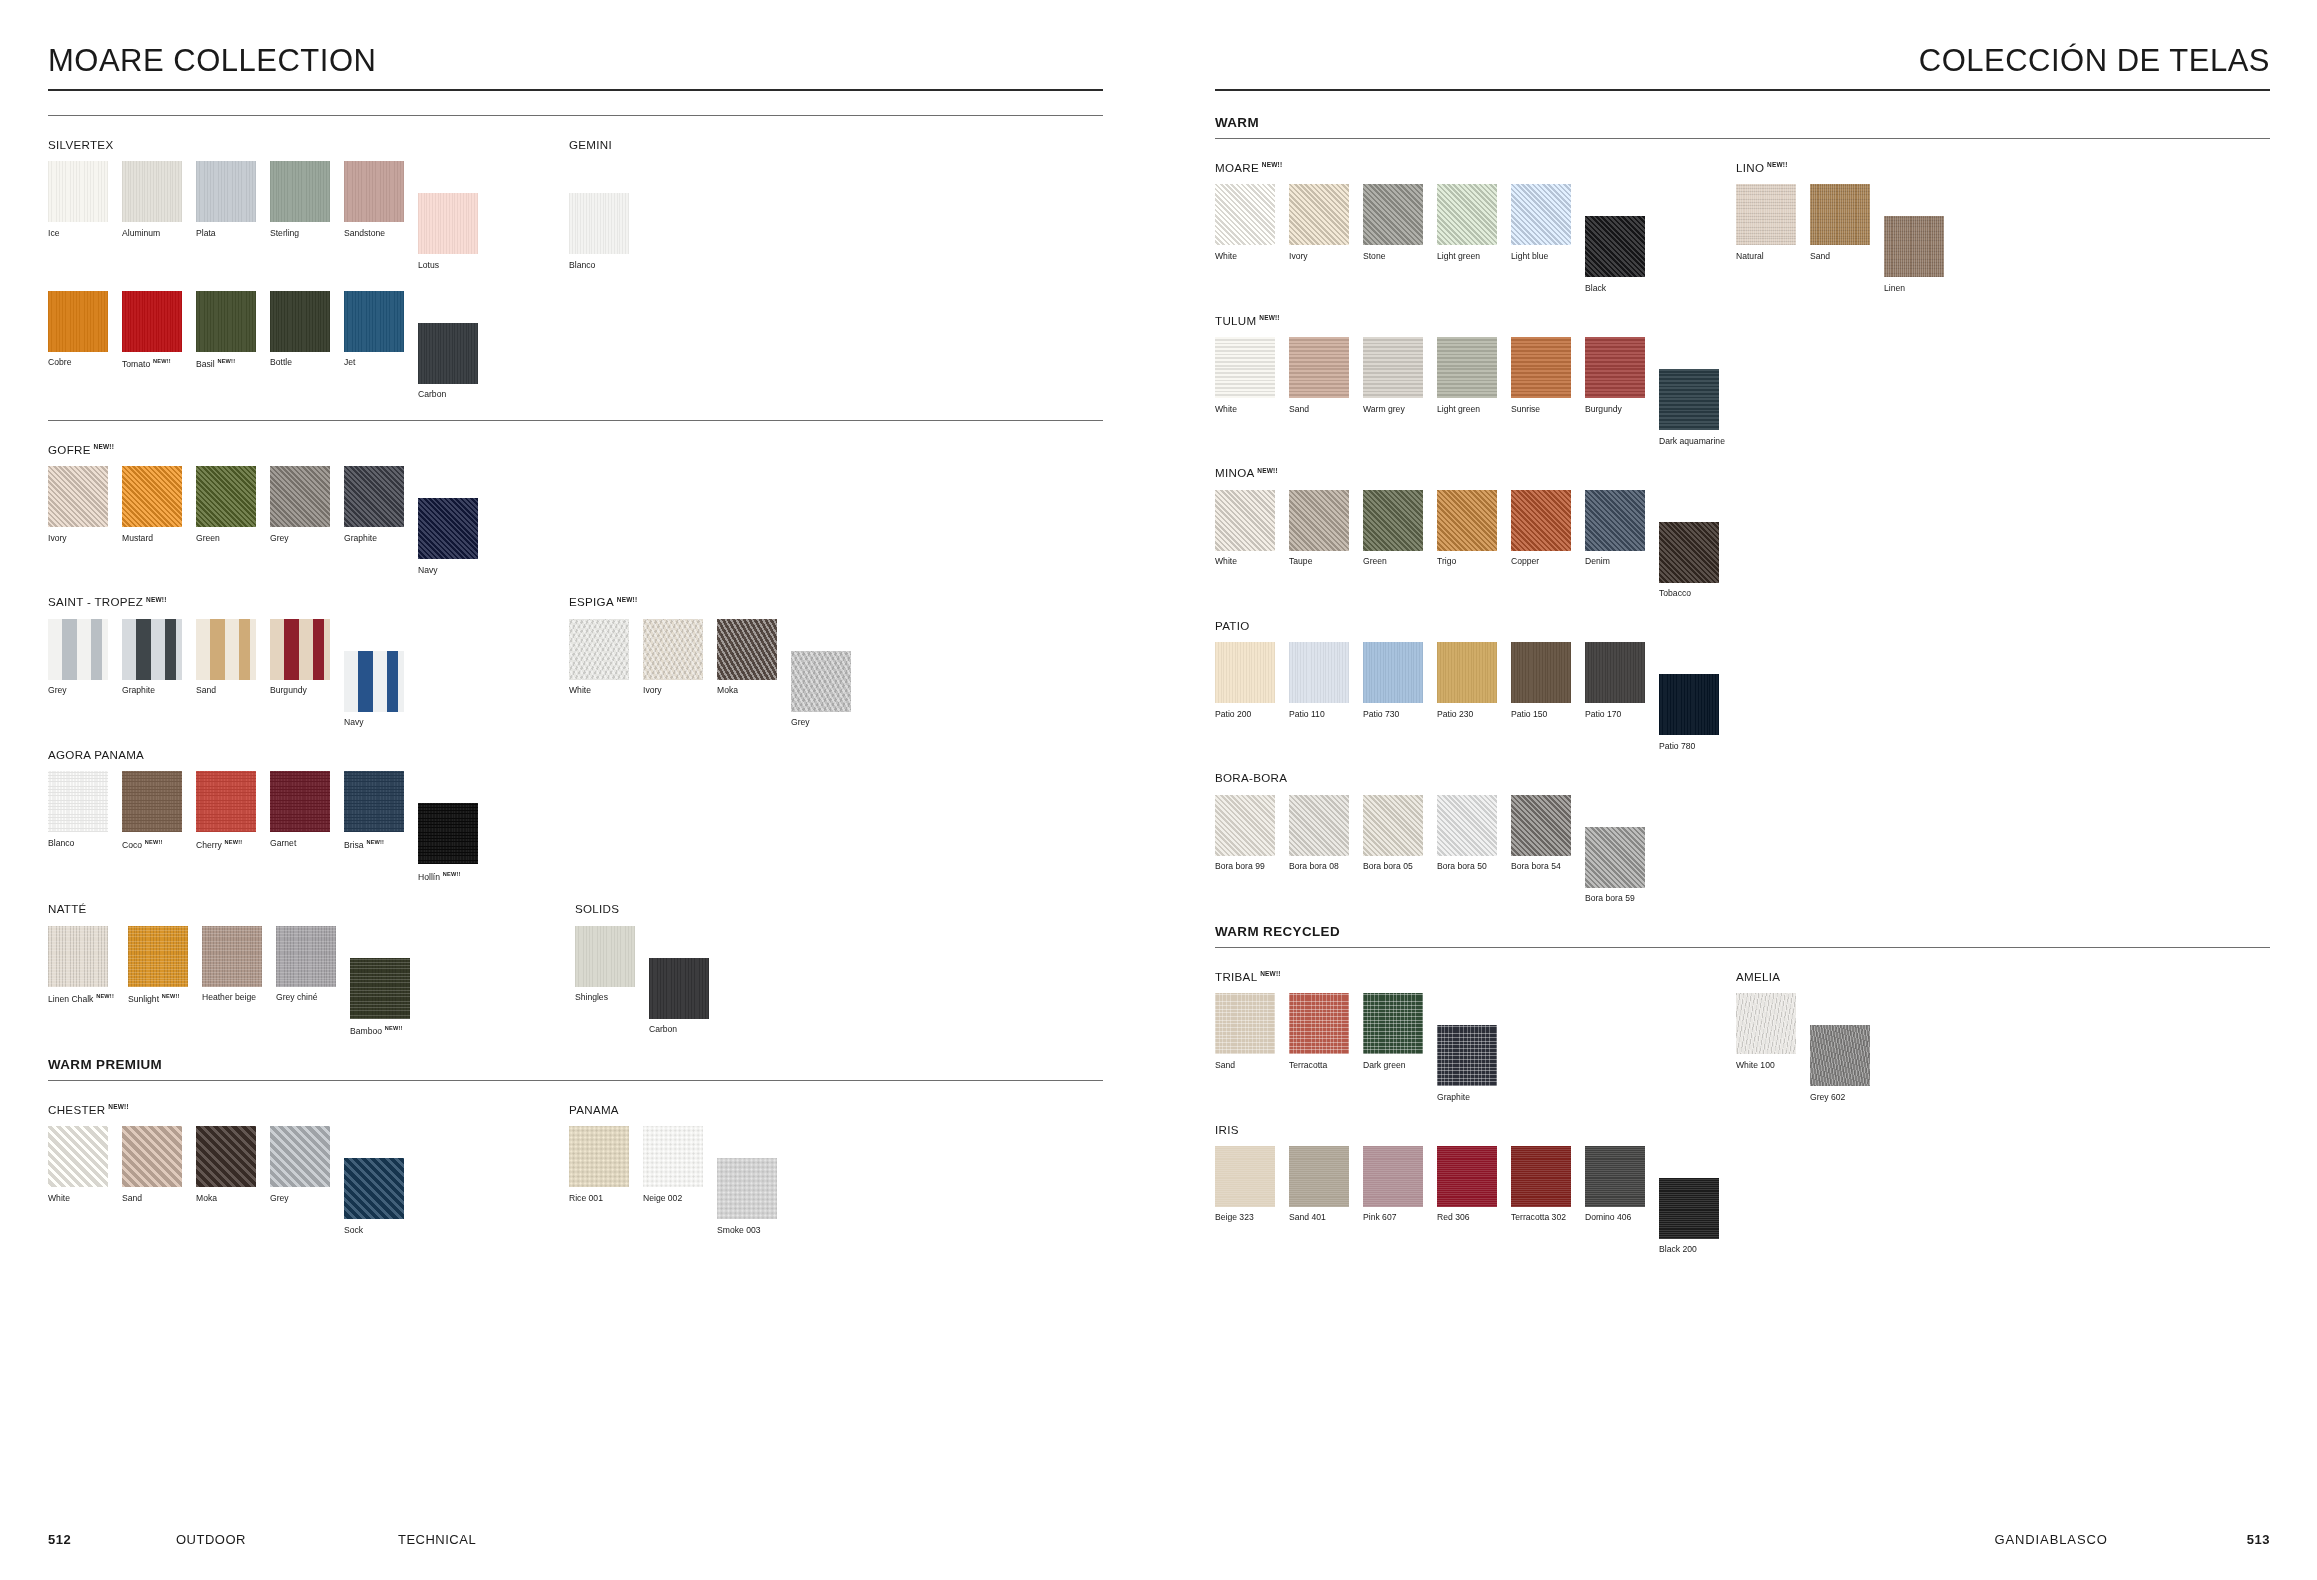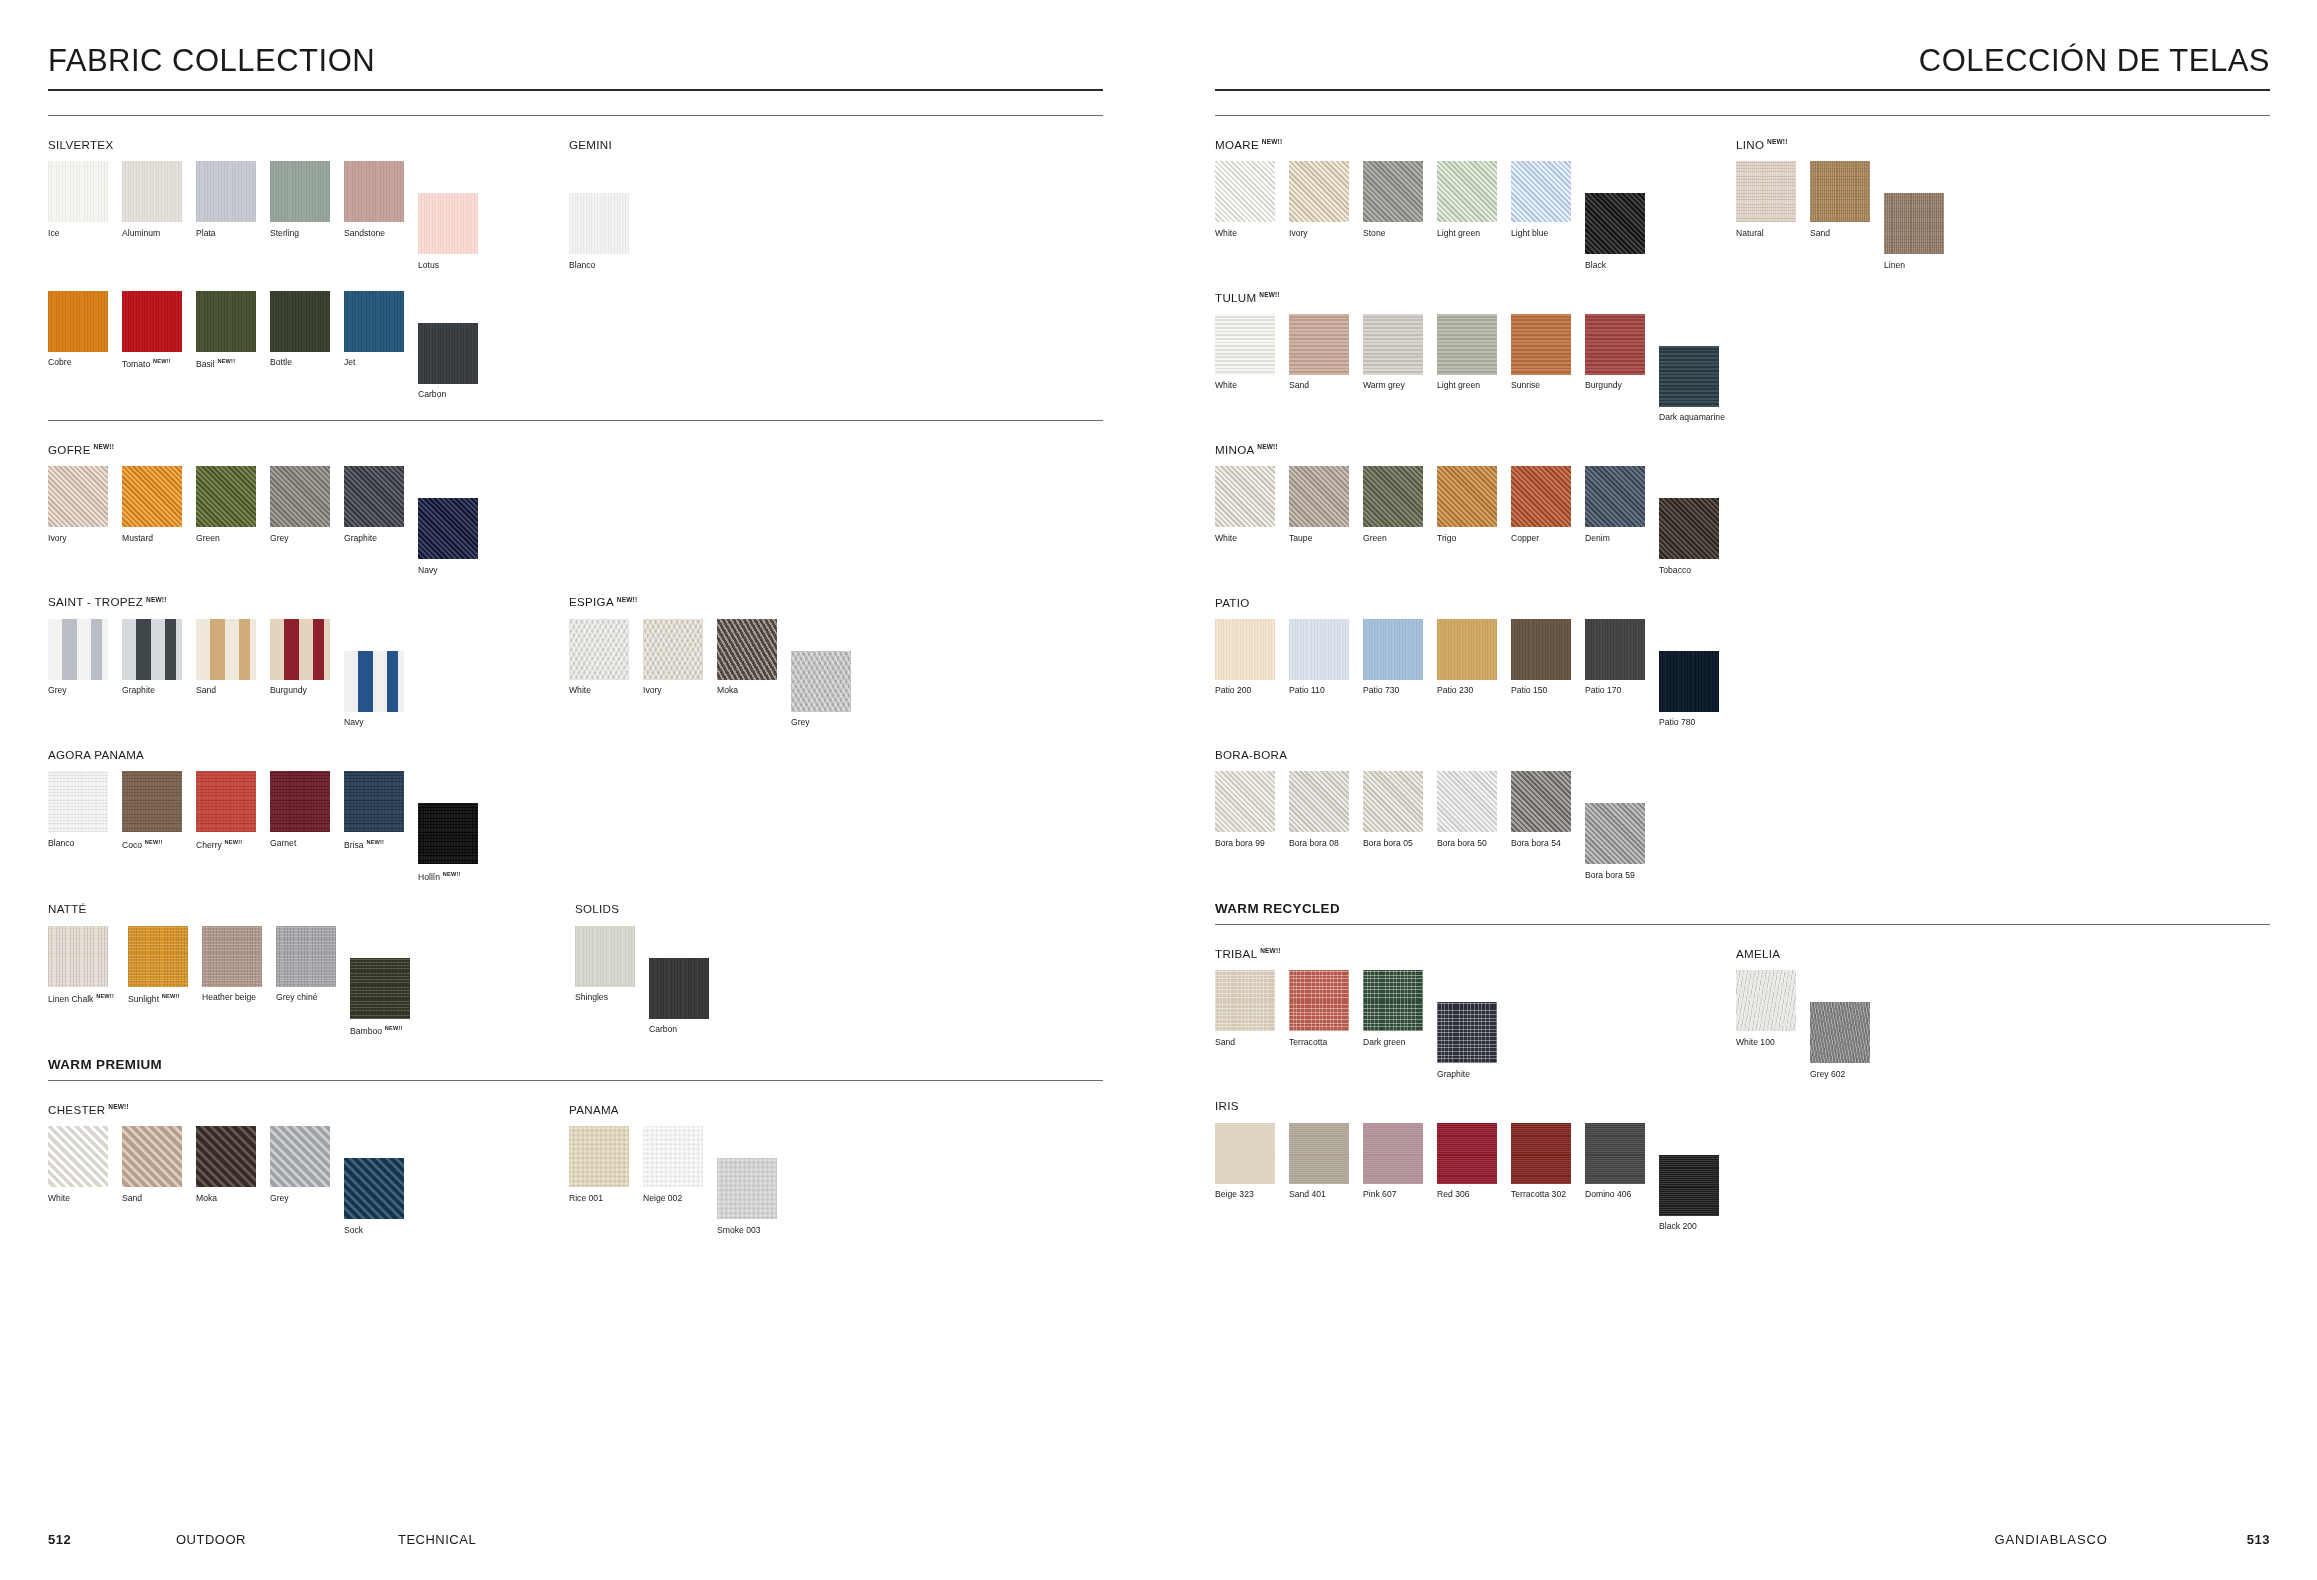--- a/index.html
+++ b/index.html
@@ -126,21 +126,21 @@
     padding-right: 48px;
   }
   .footer-brand { font-weight: 400; margin-right: 139px; letter-spacing: 0.9px; }
   .footer-page-no-r { font-weight: 700; }
 </style>
 </head>
 <body>
 
 <div class="spread">
   <div class="page page-left">
-    <h1 class="page-title">FABRIC COLLECTION</h1>
+    <h1 class="page-title">MOARE COLLECTION</h1>
     <div class="title-rule"></div>
     <div id="left-families">
         <div class="family">
           <div class="family-rule"></div>
           <div class="row group">
             <div class="group-col col-main">
               <div class="group-name">SILVERTEX</div>
               <div class="swatches">
                 <div class="swatch-cell">
                   <div class="swatch" style="background-color: rgb(246, 245, 240); background-image: repeating-linear-gradient(90deg, rgb(234, 233, 228) 0px, rgb(234, 233, 228) 0.9px, transparent 0.9px, transparent 2.8px); background-size: auto;"></div>
@@ -416,20 +416,21 @@
           </div>
         </div>
       </div>
   </div>
 
   <div class="page page-right">
     <h1 class="page-title right">COLECCIÓN DE TELAS</h1>
     <div class="title-rule"></div>
     <div id="right-families">
         <div class="family">
+          <div class="family-title">WARM</div>
           <div class="family-rule"></div>
           <div class="row group">
             <div class="group-col col-main">
               <div class="group-name">MOARE<span class="newtag">NEW!!</span></div>
               <div class="swatches">
                 <div class="swatch-cell">
                   <div class="swatch" style="background-color: rgb(238, 236, 230); background-image: repeating-linear-gradient(45deg, rgb(255, 255, 252) 0px, rgb(255, 255, 252) 1.9px, rgb(216, 214, 208) 1.9px, rgb(216, 214, 208) 3.7px), repeating-linear-gradient(-45deg, rgba(255, 255, 255, 0.25) 0px, rgba(255, 255, 255, 0.25) 1.9px, rgba(0, 0, 0, 0.18) 1.9px, rgba(0, 0, 0, 0.18) 3.7px); background-blend-mode: normal, overlay;"></div>
                   <div class="swatch-label">White</div>
                 </div>
                 <div class="swatch-cell">

